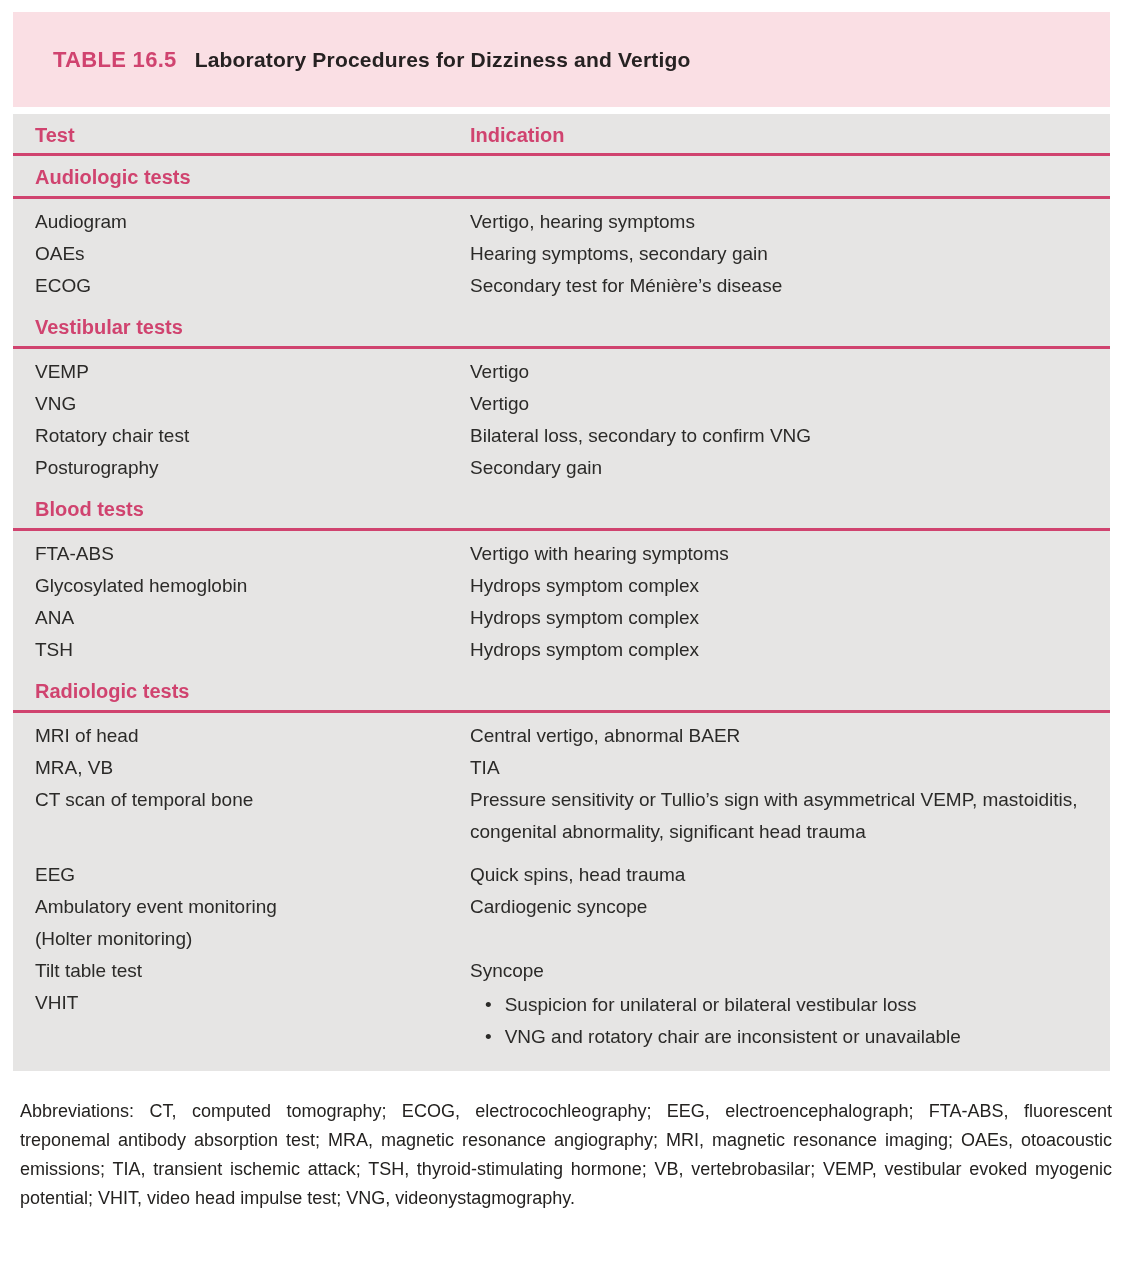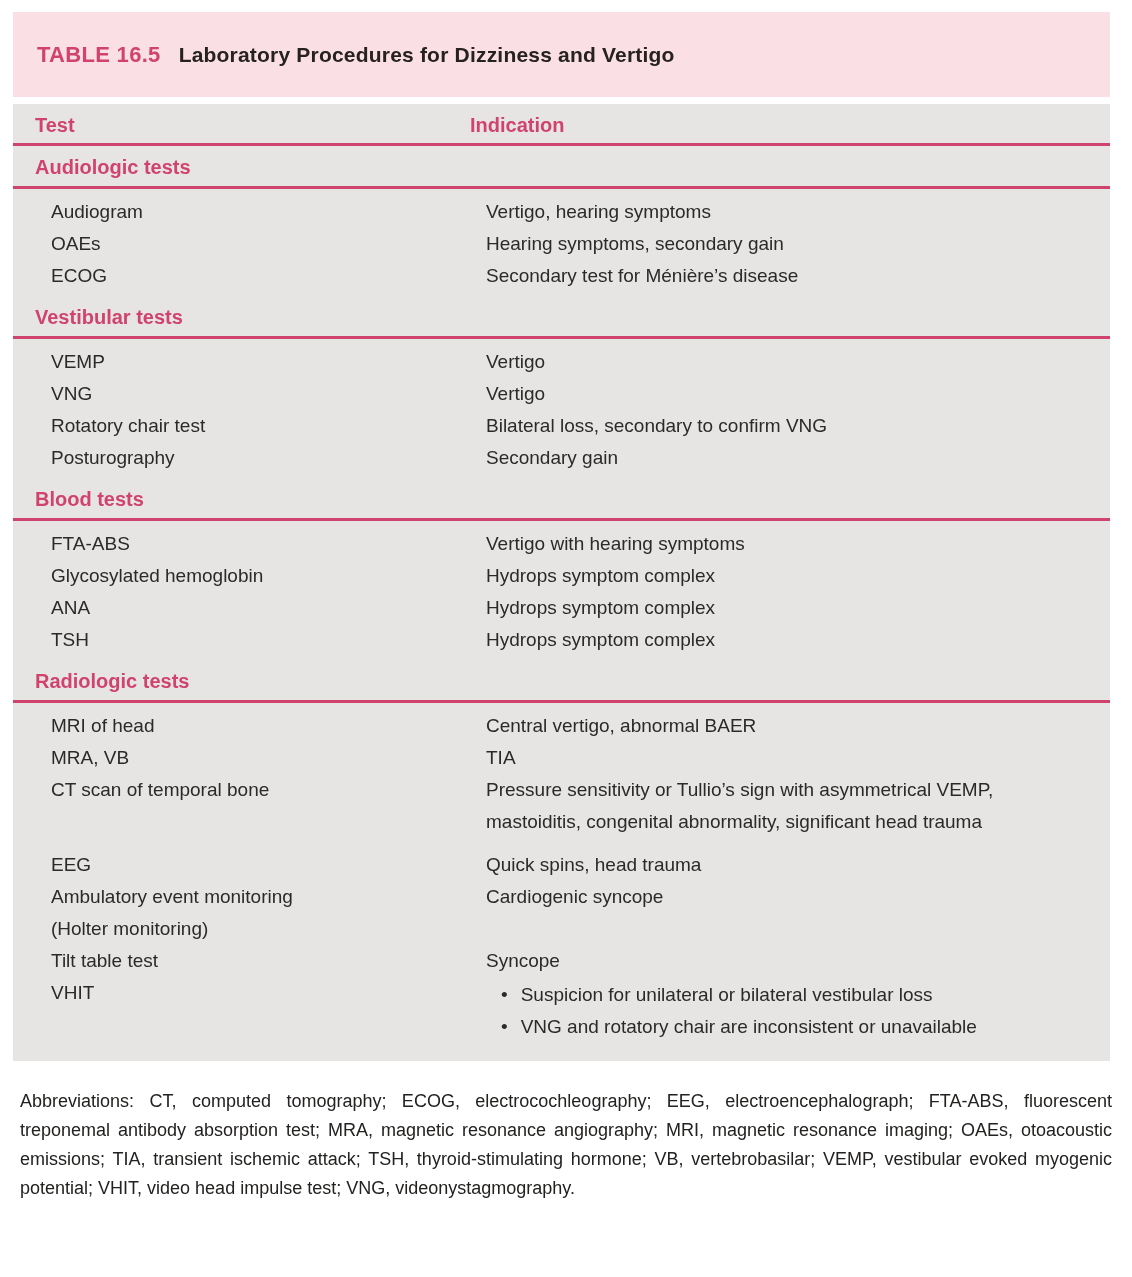--- a/index.html
+++ b/index.html
@@ -22,25 +22,25 @@
     width: 1132px;
     height: 1277px;
     overflow: hidden;
     background: #ffffff;
   }
   .sheet {
     margin: 12px 22px 0 13px;
     width: 1097px;
   }
   .title-band {
-    height: 85px;
+    height: 95px;
     background: var(--title-band-bg);
     display: flex;
     align-items: center;
-    padding: 0 24px;
+    padding: 0 40px;
   }
   .table-number {
     color: var(--accent);
     font-weight: bold;
     font-size: 22px;
     letter-spacing: 0.3px;
     margin-right: 18px;
     white-space: nowrap;
   }
   .table-title {
@@ -65,21 +65,21 @@
     color: var(--accent);
   }
   .section-bar {
     font-weight: bold;
     font-size: 20px;
     line-height: 25px;
     color: var(--accent);
     padding: 9px 22px 6px 22px;
     border-bottom: 3px solid var(--accent);
   }
-  .rows { padding: 7px 0 4px 16px; }
+  .rows { padding: 7px 0 4px 0; }
   .row {
     display: grid;
     grid-template-columns: 435px 1fr;
     padding: 0 22px;
     font-size: 19px;
     line-height: 32px;
   }
   .test-cell { white-space: pre-line; }
   .ind-cell {}
   .ind-cell.has-bullets { padding-top: 2px; }

